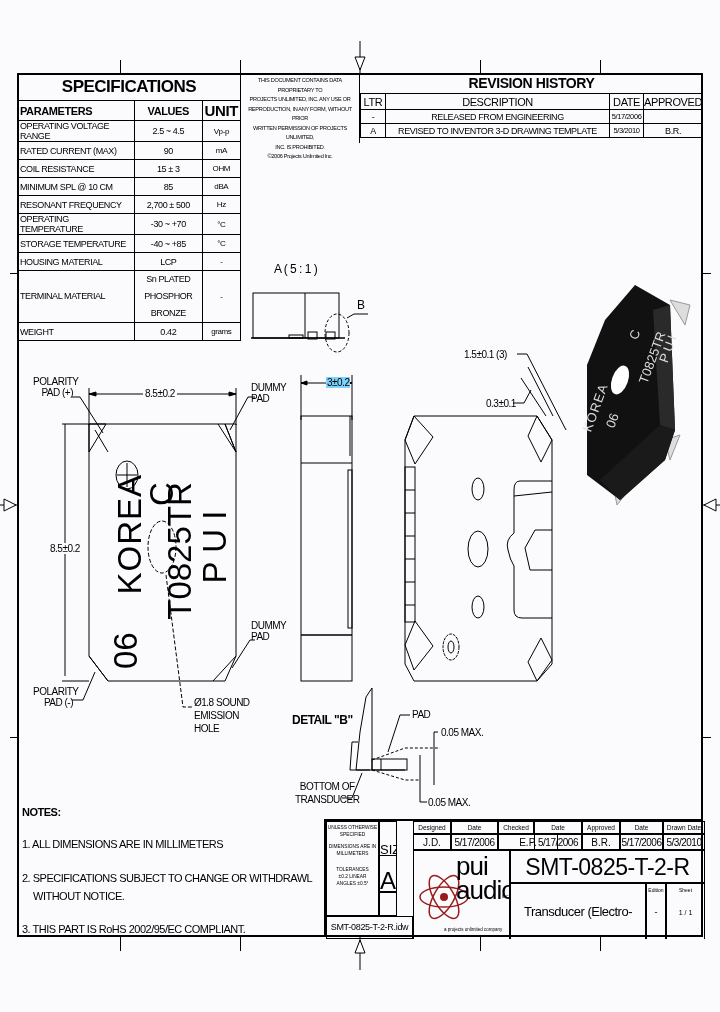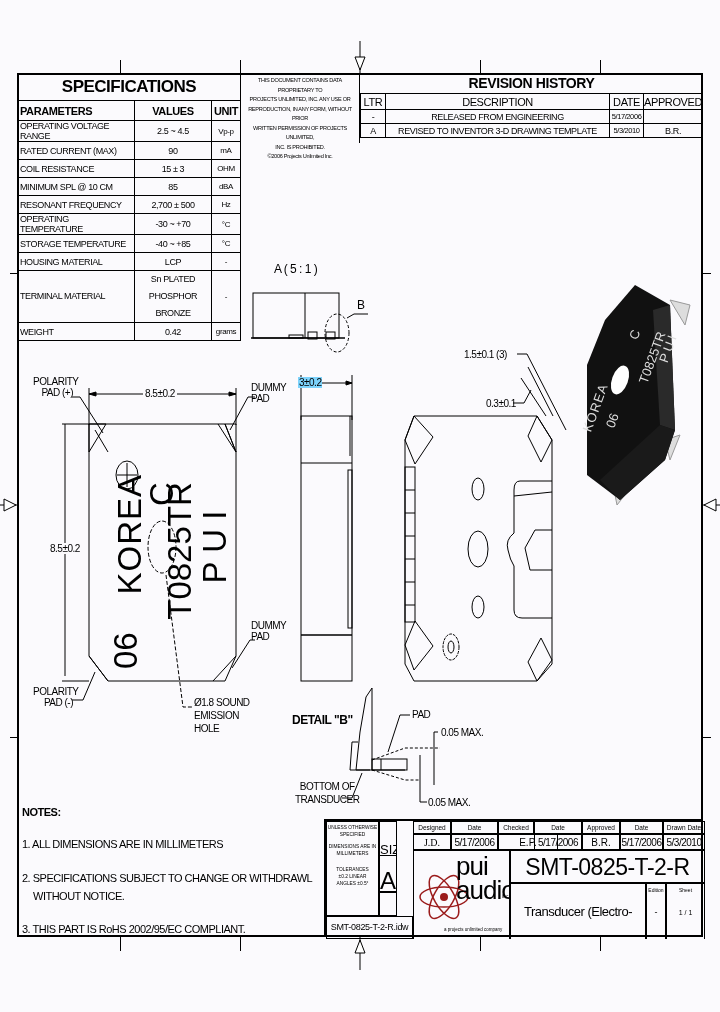--- a/index.html
+++ b/index.html
@@ -55,21 +55,21 @@
 <div class="frame"></div>
 
 <table class="spec">
   <tbody>
       <tr class="title">
         <td colspan="3">SPECIFICATIONS</td>
       </tr>
   <tr class="hdr">
     <td style="width:112px;">PARAMETERS</td>
     <td class="v" style="font-size:11px;">VALUES</td>
-    <td class="u" style="font-size:11px;">UNIT</td>
+    <td class="u" style="font-size:15px;">UNIT</td>
   </tr>
   <tr>
         <td>OPERATING VOLTAGE RANGE</td>
         <td class="v">2.5 ~ 4.5</td>
         <td class="u">Vp-p</td>
       </tr>
   <tr>
         <td>RATED CURRENT (MAX)</td>
         <td class="v">90</td>
         <td class="u">mA</td>
@@ -280,21 +280,21 @@
 </div>
 
 <div style="position:absolute;left:110px;top:460px;width:130px;height:200px;">
   <div style="position:absolute;left:-70px;top:85px;width:180px;text-align:right;transform:rotate(-90deg);font-size:33px;letter-spacing:1px;">KOREA</div>
   <div style="position:absolute;left:-44px;top:130px;width:120px;text-align:left;transform:rotate(-90deg);font-size:33px;">06</div>
   <div style="position:absolute;left:40px;top:15px;transform:rotate(-90deg);font-size:33px;">C</div>
   <div style="position:absolute;left:-20px;top:72px;width:180px;text-align:center;transform:rotate(-90deg);font-size:33px;">T0825TR</div>
   <div style="position:absolute;left:25px;top:68px;width:160px;text-align:center;transform:rotate(-90deg);font-size:33px;">P U I</div>
 </div>
 
-<div class="lbl" style="left:298px;top:377px;background:#7dd3fc;padding:0 1px;">3±0.2</div>
+<div class="lbl" style="left:326px;top:377px;background:#7dd3fc;padding:0 1px;">3±0.2</div>
 <div class="lbl" style="left:464px;top:349px;">1.5±0.1 (3)</div>
 <div class="lbl" style="left:463px;top:398px;margin-left:23px;">0.3±0.1</div>
 
 <div class="lbl" style="left:292px;top:715px;font-size:12px;font-weight:bold;">DETAIL "B"</div>
 <div class="lbl" style="left:412px;top:709px;">PAD</div>
 <div class="lbl" style="left:441px;top:727px;">0.05 MAX.</div>
 <div class="lbl" style="left:428px;top:797px;">0.05 MAX.</div>
 <div class="lbl" style="left:295px;top:780px;line-height:13px;text-align:center;">
   <div>BOTTOM OF</div>
   <div>TRANSDUCER</div>
@@ -342,21 +342,21 @@
   <div class="tbcell" style="left:0;top:95px;width:87px;height:23px;font-size:9px;line-height:21px;letter-spacing:-0.3px;">SMT-0825-T-2-R.idw</div>
 
   <div class="tbcell" style="left:87px;top:0;width:38px;height:13px;font-size:6.5px;line-height:12px;">Designed by</div>
   <div class="tbcell" style="left:125px;top:0;width:47px;height:13px;font-size:6.5px;line-height:12px;">Date</div>
   <div class="tbcell" style="left:172px;top:0;width:36px;height:13px;font-size:6.5px;line-height:12px;">Checked by</div>
   <div class="tbcell" style="left:208px;top:0;width:48px;height:13px;font-size:6.5px;line-height:12px;">Date</div>
   <div class="tbcell" style="left:256px;top:0;width:38px;height:13px;font-size:6.5px;line-height:12px;">Approved by</div>
   <div class="tbcell" style="left:294px;top:0;width:43px;height:13px;font-size:6.5px;line-height:12px;">Date</div>
   <div class="tbcell" style="left:337px;top:0;width:42px;height:13px;font-size:6.5px;line-height:12px;">Drawn Date</div>
 
-  <div class="tbcell" style="left:87px;top:13px;width:38px;height:16px;font-size:10px;line-height:15px;font-family:Liberation Serif, serif;">J.D.</div>
+  <div class="tbcell" style="left:87px;top:13px;width:38px;height:16px;font-size:10px;line-height:15px;">J.D.</div>
   <div class="tbcell" style="left:125px;top:13px;width:47px;height:16px;font-size:10px;line-height:15px;letter-spacing:-0.5px;">5/17/2006</div>
   <div class="tbcell" style="left:172px;top:13px;width:60px;height:16px;font-size:10px;line-height:15px;">E.P.</div>
   <div class="tbcell" style="left:208px;top:13px;width:48px;height:16px;font-size:10px;line-height:15px;letter-spacing:-0.5px;">5/17/2006</div>
   <div class="tbcell" style="left:256px;top:13px;width:38px;height:16px;font-size:10px;line-height:15px;">B.R.</div>
   <div class="tbcell" style="left:294px;top:13px;width:43px;height:16px;font-size:10px;line-height:15px;letter-spacing:-0.5px;">5/17/2006</div>
   <div class="tbcell" style="left:337px;top:13px;width:42px;height:16px;font-size:10px;line-height:15px;letter-spacing:-0.5px;">5/3/2010</div>
 
   <div class="tbcell" style="left:87px;top:29px;width:97px;height:89px;border-bottom:none;">
     <svg width="60" height="80" style="left:2px;top:4px;">
       <g stroke="#9b1c1c" fill="none" stroke-width="1.5">

